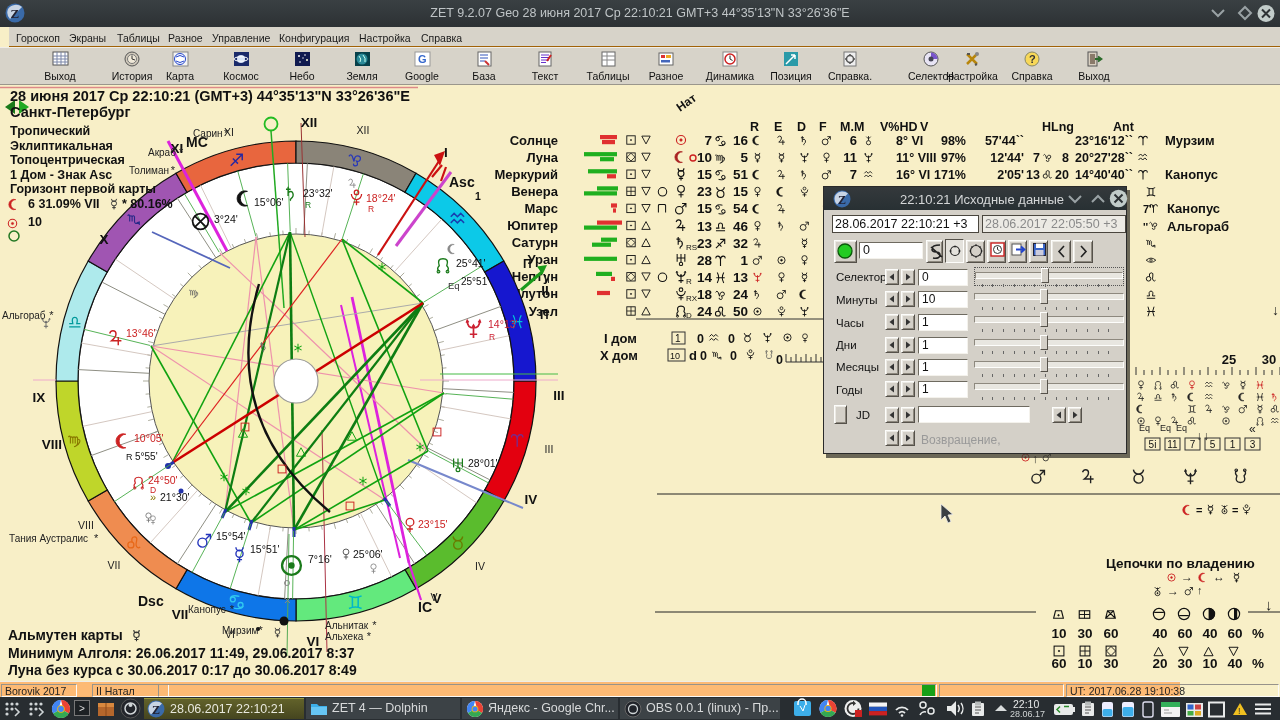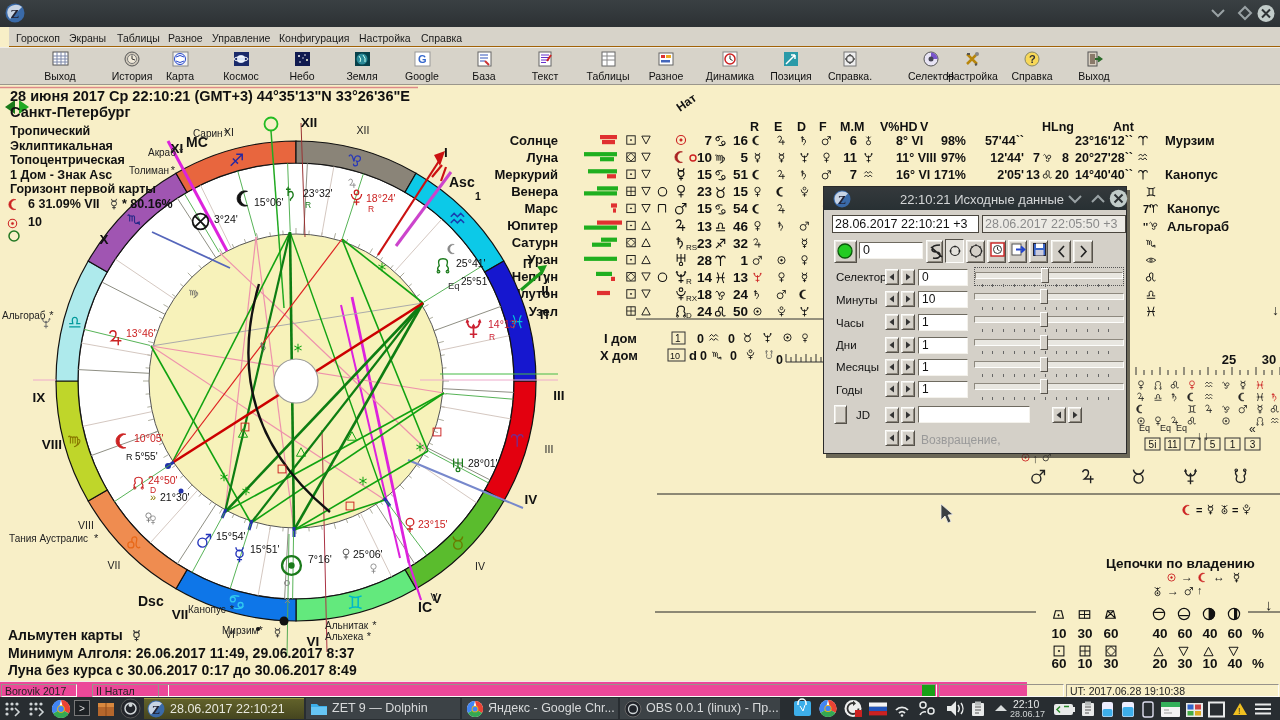--- a/index.html
+++ b/index.html
@@ -11,21 +11,21 @@
 
 #menubar{left:9px;top:27px;width:1280px;height:20px;background:#d7d3c9;border-bottom:1px solid #a16207;color:#1a1a1a;font-size:10.5px;}
 #menubar span{position:absolute;top:4.5px}
 
 #toolbar{left:0;top:47px;width:1280px;height:38px;background:#d7d3c9;border-top:1px solid #f0ede6;border-bottom:1px solid #9a968c;}
 .tbtn{position:absolute;top:1px;width:58px;height:35px;text-align:center;color:#111;font-size:10.5px;}
 .tbtn .lbl{position:absolute;top:21px;left:-6px;width:70px;}
 .tbtn .ic{position:absolute;top:2px;left:21px;width:17px;height:16px;}
 .statusbar-cell{position:absolute;top:1.5px;height:13px;border:1px solid;border-color:#97938a #fbfaf7 #fbfaf7 #97938a;font-size:10.5px;color:#222;padding:0 3px;overflow:hidden;white-space:nowrap}
 
-#statusbar{left:0;top:681px;width:1027px;height:16px;background:#ec4899;border-top:1px solid #efede8;}
+#statusbar{left:0;top:681px;width:1180px;height:16px;background:#fdba74;border-top:1px solid #efede8;}
 
 #taskbar{left:0;top:697px;width:1280px;height:23px;background:#282d31;}
 .task{position:absolute;top:1px;height:21px;background:#3c4246;color:#d8dadb;font-size:12.5px;line-height:21px;padding-left:26px;overflow:hidden;white-space:nowrap}
 
 #dlg{left:823px;top:186px;width:304px;height:268px;background:#d4d0c8;border:1px solid #2a2a2a;box-shadow:3px 4px 0 rgba(60,58,50,.75);}
 #dlgtitle{position:absolute;left:0;top:0;width:302px;height:23px;background:linear-gradient(#34393c,#283033);color:#d4d6d7;font-size:14px;}
 .dfield{position:absolute;height:18px;border:1px solid #4a463e;font-size:12.5px;color:#111;padding:1px 0 0 2px;white-space:nowrap;overflow:hidden}
 .dbtn{position:absolute;background:#d4d0c8;border:1px solid;border-color:#fdfdfb #55514a #55514a #fdfdfb;box-shadow:inset 1px 1px 0 #eceae4, inset -1px -1px 0 #8d887e;}
 .dbtn2{position:absolute;background:#d4d0c8;border:1px solid;border-color:#55514a #fdfdfb #fdfdfb #55514a;}
 .dlbl{position:absolute;font-size:11.5px;color:#111;}
@@ -35,20 +35,21 @@
 .slider .thumb{position:absolute;top:0;width:8px;height:15px;background:#d4d0c8;border:1px solid;border-color:#fdfdfb #55514a #55514a #fdfdfb;}
 .ticks{position:absolute;height:3px;border-left:1px solid #666;}
 </style></head><body>
 <div id="page">
 <div id="titlebar" class="abs">
       <svg class="abs" style="left:5px;top:3px" width="21" height="21">
         <circle cx="10" cy="10" r="9.5" fill="#3a6aa8"></circle>
         <path d="M3,6 A9.5,9.5 0 0 1 17,4 L5,16 A9.5 9.5 0 0 1 3,6" fill="#c8d4e4"></path>
         <text x="5.5" y="15" font-size="13" font-weight="bold" fill="#223" font-family="Liberation Serif">Z</text>
       </svg>
+      <div class="title">ZET 9.2.07 Geo 28 июня 2017 Ср 22:10:21 GMT+3 44°35'13"N 33°26'36"E</div>
       <svg class="abs" style="left:1205px;top:0" width="75" height="27">
         <path d="M7,10 l6,6 l6,-6" stroke="#99a1a4" stroke-width="2" fill="none"></path>
         <path d="M40,7 l6,6 l-6,6 l-6,-6 Z" stroke="#99a1a4" stroke-width="2" fill="none"></path>
         <circle cx="61" cy="13.5" r="8.5" fill="#c2ccca"></circle>
         <path d="M57,9.5 l8,8 M65,9.5 l-8,8" stroke="#2c3134" stroke-width="2"></path>
       </svg>
     </div>
     <div id="menubar" class="abs">
       <span style="left:7px">Гороскоп</span>
       <span style="left:60px">Экраны</span>
@@ -1201,21 +1202,21 @@
         <circle cx="10.5" cy="10.5" r="9.5" fill="#21242a" stroke="#555"></circle>
         <circle cx="10.5" cy="10.5" r="5.5" fill="none" stroke="#cfd4d6" stroke-width="1.5"></circle>
         <circle cx="10.5" cy="7" r="2" fill="#cfd4d6"></circle>
       </svg>
       <div class="task" style="left:144px;width:160px;background:linear-gradient(#62622a,#45451f);border-top:1px solid #98983a;color:#e8e8dd">28.06.2017  22:10:21</div>
       <svg class="abs" style="left:147px;top:3px" width="18" height="18">
         <circle cx="9" cy="9" r="8.5" fill="#3a6aa8"></circle>
         <path d="M2.5,5 A8.5,8.5 0 0 1 15,3.5 L4,14.5 A8.5 8.5 0 0 1 2.5,5" fill="#c8d4e4"></path>
         <text x="5" y="13.5" font-size="12" font-weight="bold" fill="#223" font-family="Liberation Serif">Z</text>
       </svg>
-      <div class="task" style="left:306px;width:154px;">ZET 9 — Dolphin</div>
+      <div class="task" style="left:306px;width:154px;">ZET 4 — Dolphin</div>
       <svg class="abs" style="left:310px;top:4px" width="18" height="15">
         <path d="M1,3 h6 l2,2 h8 v9 h-16 Z" fill="#3daee9"></path>
         <rect x="1" y="6" width="16" height="8" fill="#66c5f4"></rect>
       </svg>
       <div class="task" style="left:462px;width:156px;">Яндекс - Google Chr...</div>
       <svg class="abs" style="left:466px;top:3px" width="18" height="18">
         <circle cx="9" cy="9" r="8" fill="#fff"></circle>
         <path d="M9,1 A8,8 0 0 1 15.96,13.0 L11.32,10.36 Z" fill="#ea4335"></path>
         <path d="M9,1 A8,8 0 0 0 2.04,13.0 L6.68,10.36 Z" fill="#4285f4"></path>
         <path d="M15.96,13.0 A8,8 0 0 1 2.04,13.0 L9,9 Z" fill="#34a853"></path>

